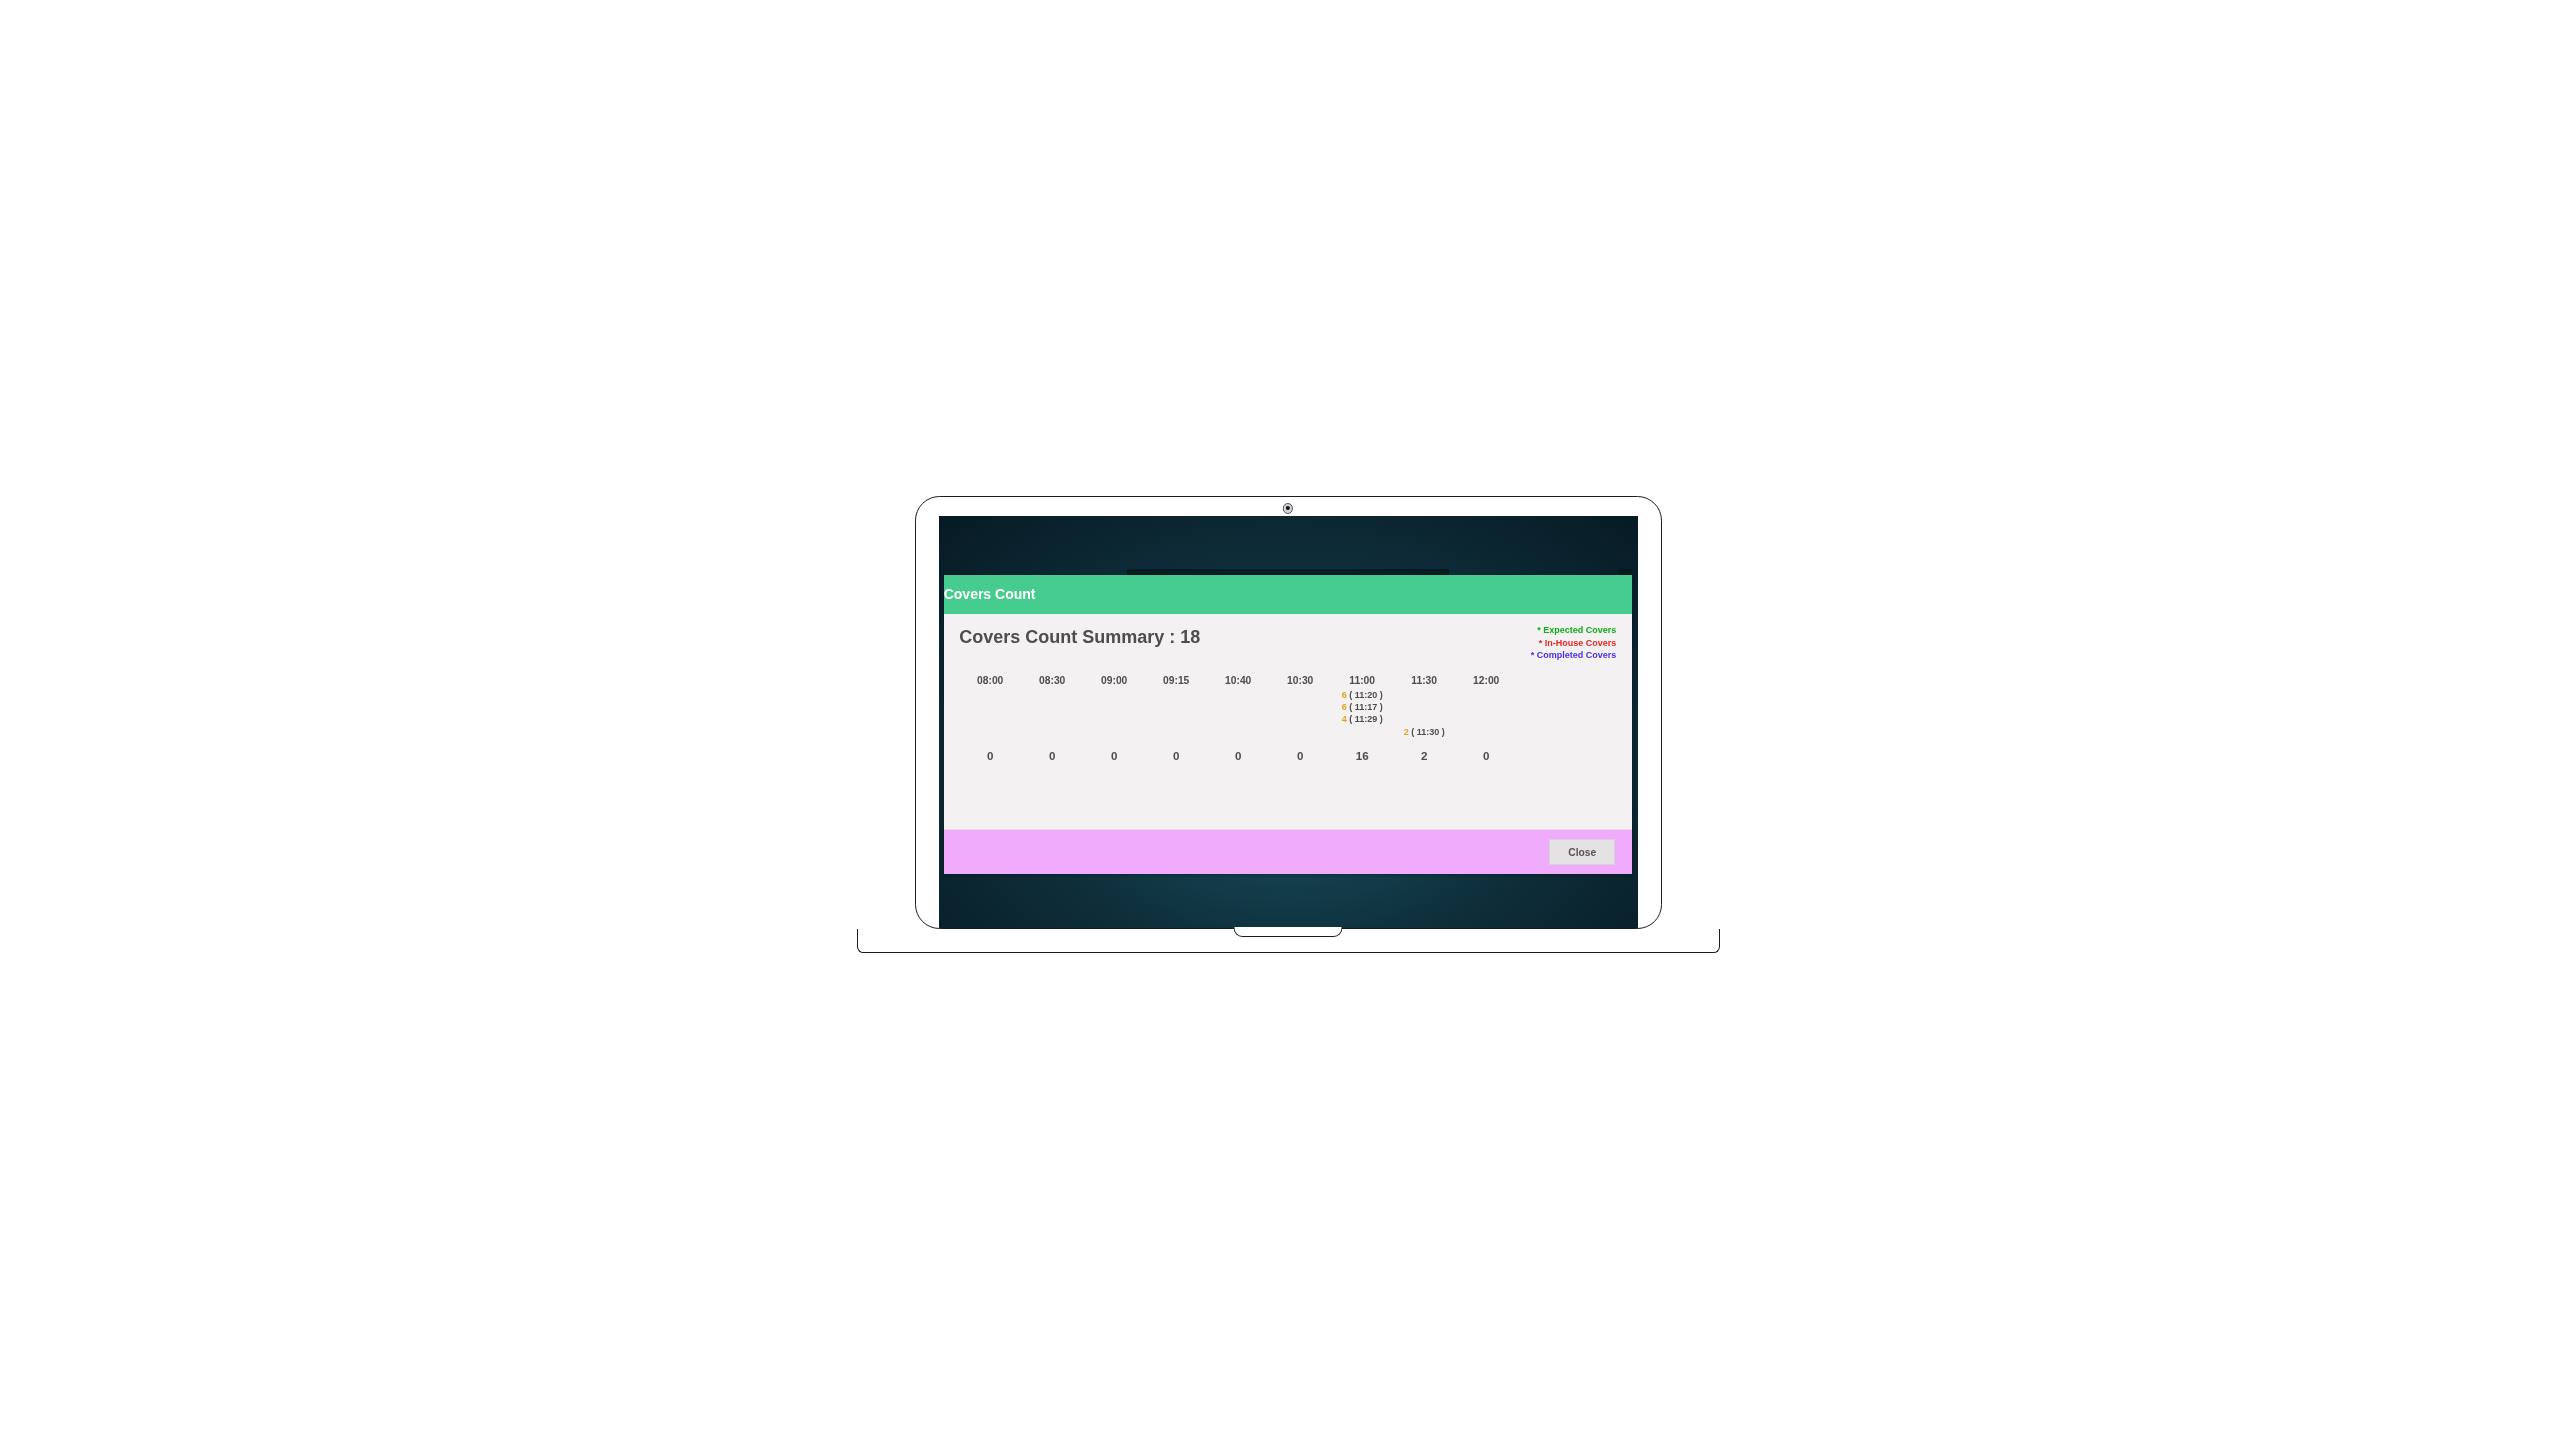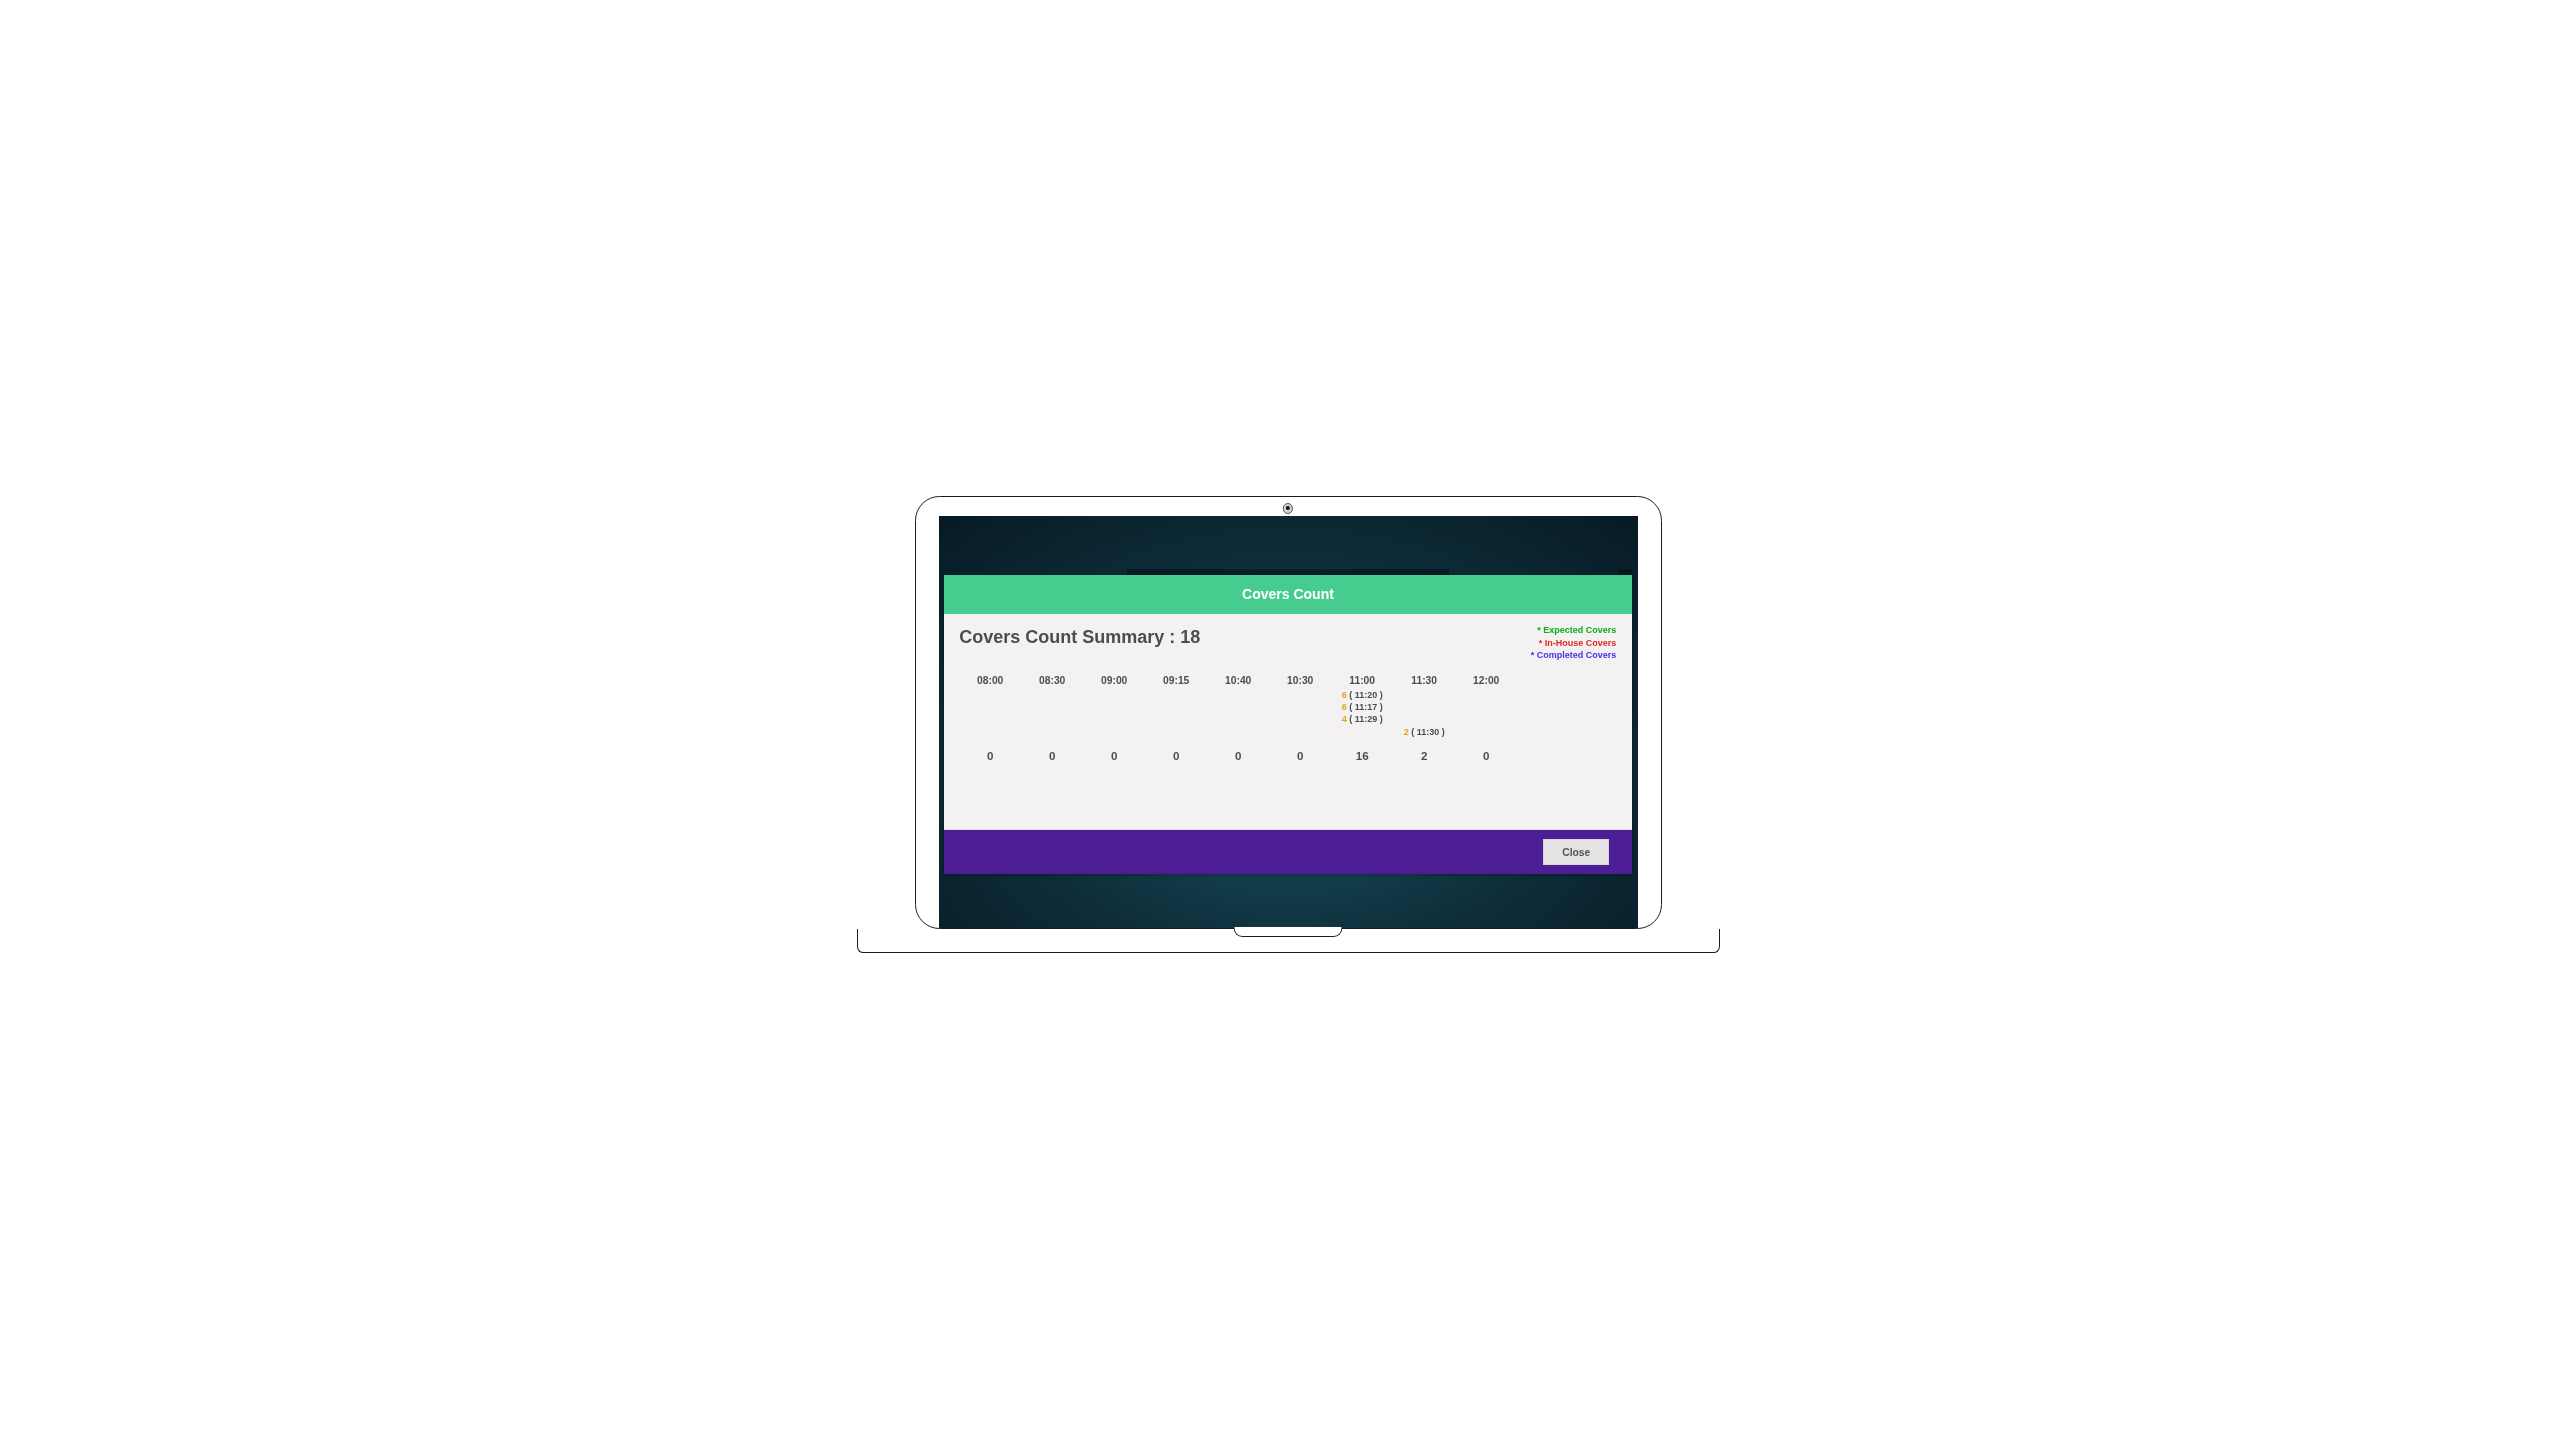--- a/index.html
+++ b/index.html
@@ -103,21 +103,20 @@
     right: 5.2px;
     bottom: 54px;
     background: #f3f1f1;
     box-shadow: 0 1.3px 3.9px rgba(0,0,0,0.3);
     display: flex;
     flex-direction: column;
   }
   .modal-header {
     background: #45cc8e;
     color: #fff;
-    text-align: center;
     font-size: 14px;
     font-weight: 600;
     padding: 11.6px 0;
   }
   .modal-body {
     flex: 1 1 auto;
     padding: 13px 15.5px 6.4px 15.5px;
     position: relative;
     color: #4d4d4d;
   }
@@ -171,24 +170,24 @@
   .tot {
     flex: 0 0 62px;
     text-align: center;
     font-size: 11.6px;
     font-weight: 700;
     color: #4d4d4d;
   }
 
   .modal-footer {
     border-top: 0.6px solid #e3e0e0;
-    padding: 9px 23px;
+    padding: 9px 17px;
     display: flex;
     justify-content: flex-end;
-    background: #4c1d95;
+    background: #f0abfc;
   }
   .btn-close {
     background: #e4e2e2;
     border: 0.6px solid #d5d3d3;
     color: #555;
     font-size: 10.3px;
     font-weight: 600;
     padding: 6.4px 18px;
     cursor: pointer;
   }

